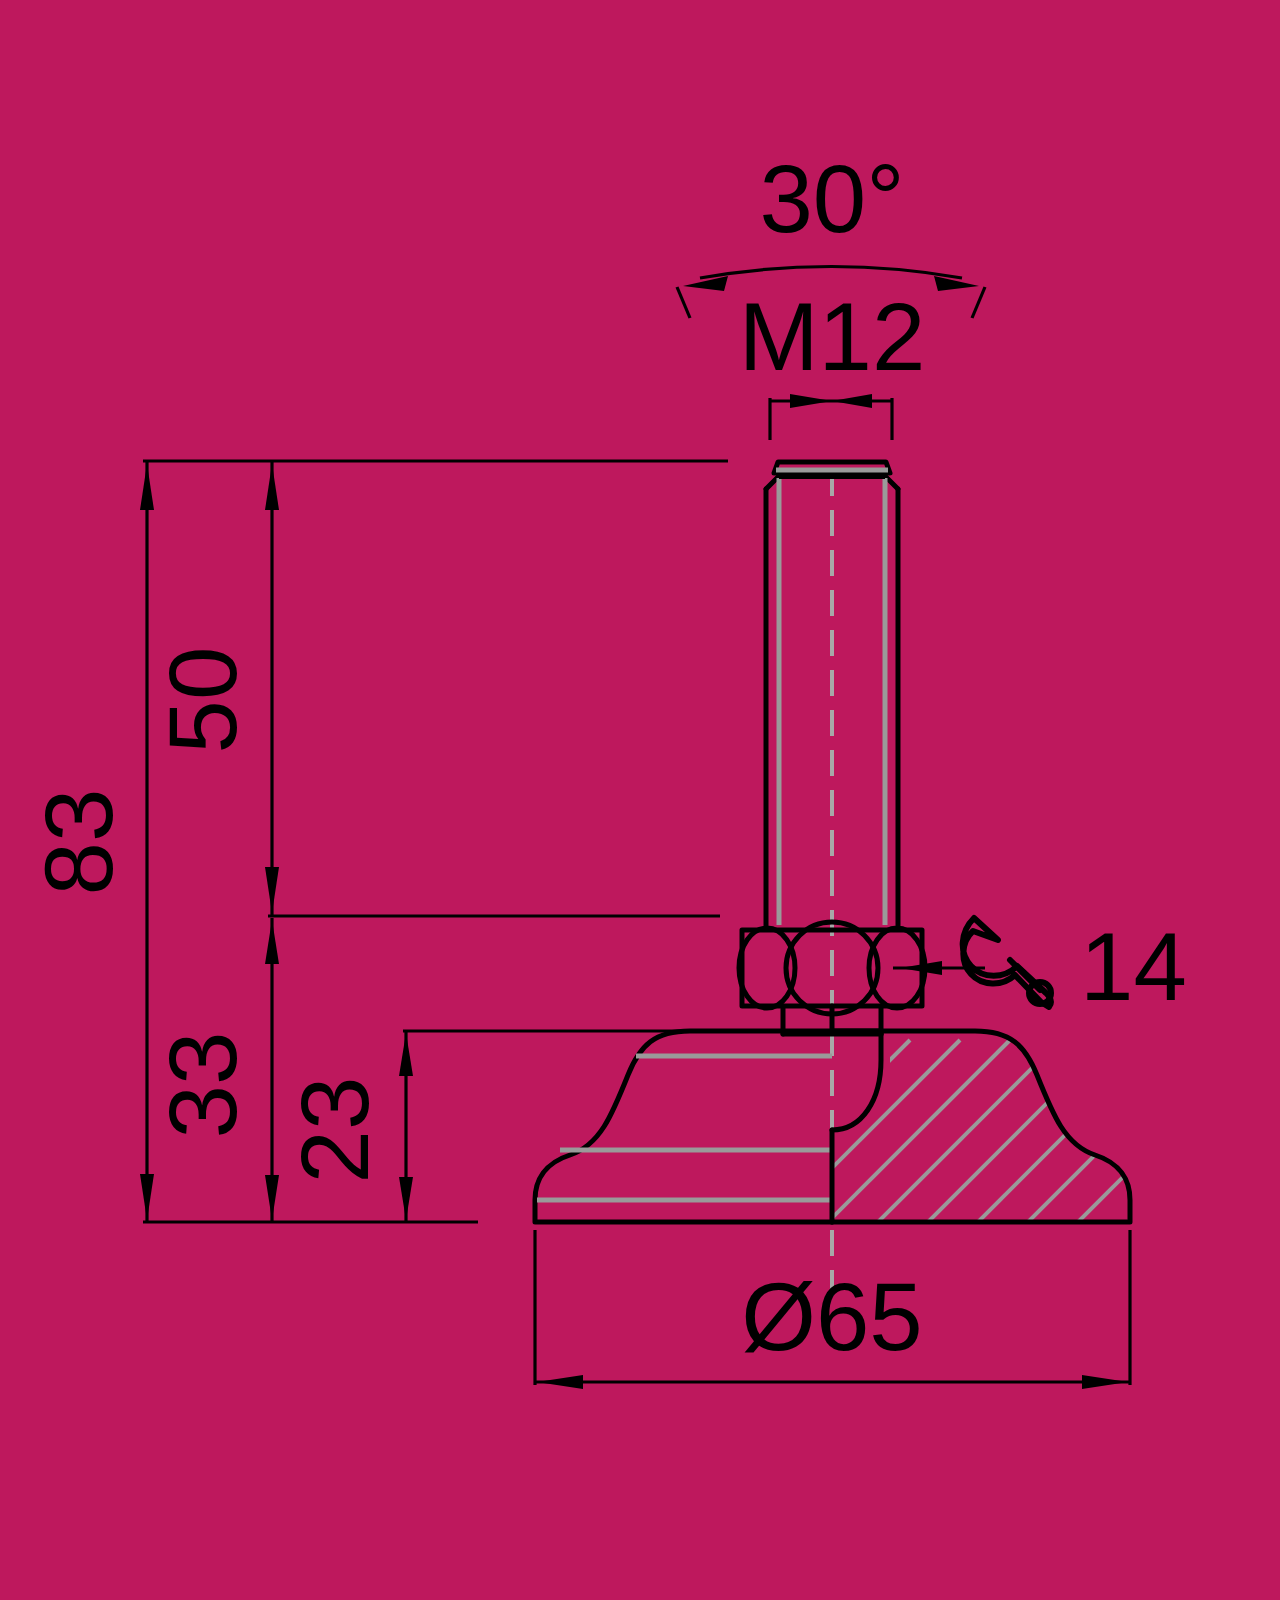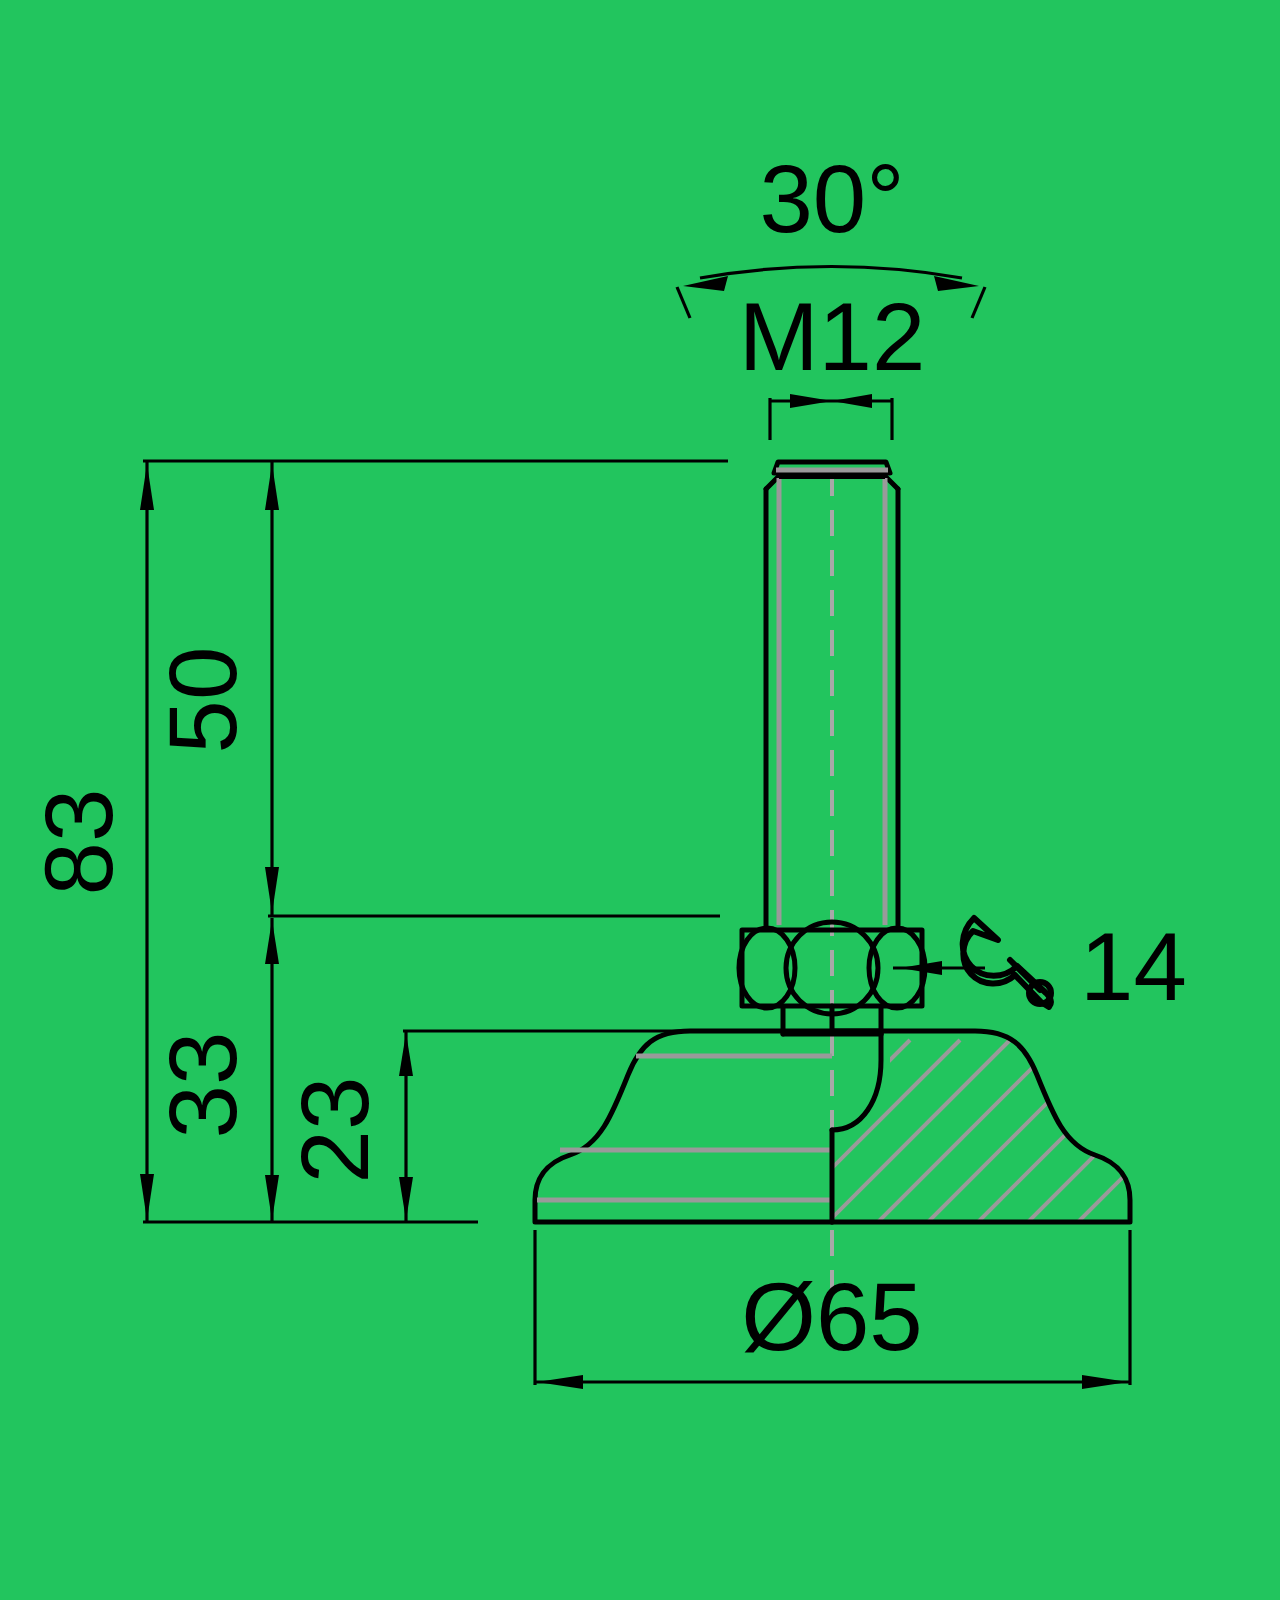--- a/index.html
+++ b/index.html
@@ -11,21 +11,21 @@
   body {
     width: 1280px;
     height: 1600px;
     font-family: "Liberation Sans", sans-serif;
     overflow: hidden;
   }
   #drawing-root {
     position: relative;
     width: 1280px;
     height: 1600px;
-    background: #22c55e;
+    background: #be185d;
   }
   svg#drawing-svg {
     display: block;
     width: 1280px;
     height: 1600px;
   }
   .dim-text {
     font-family: "Liberation Sans", sans-serif;
     font-size: 96px;
     fill: #000000;

